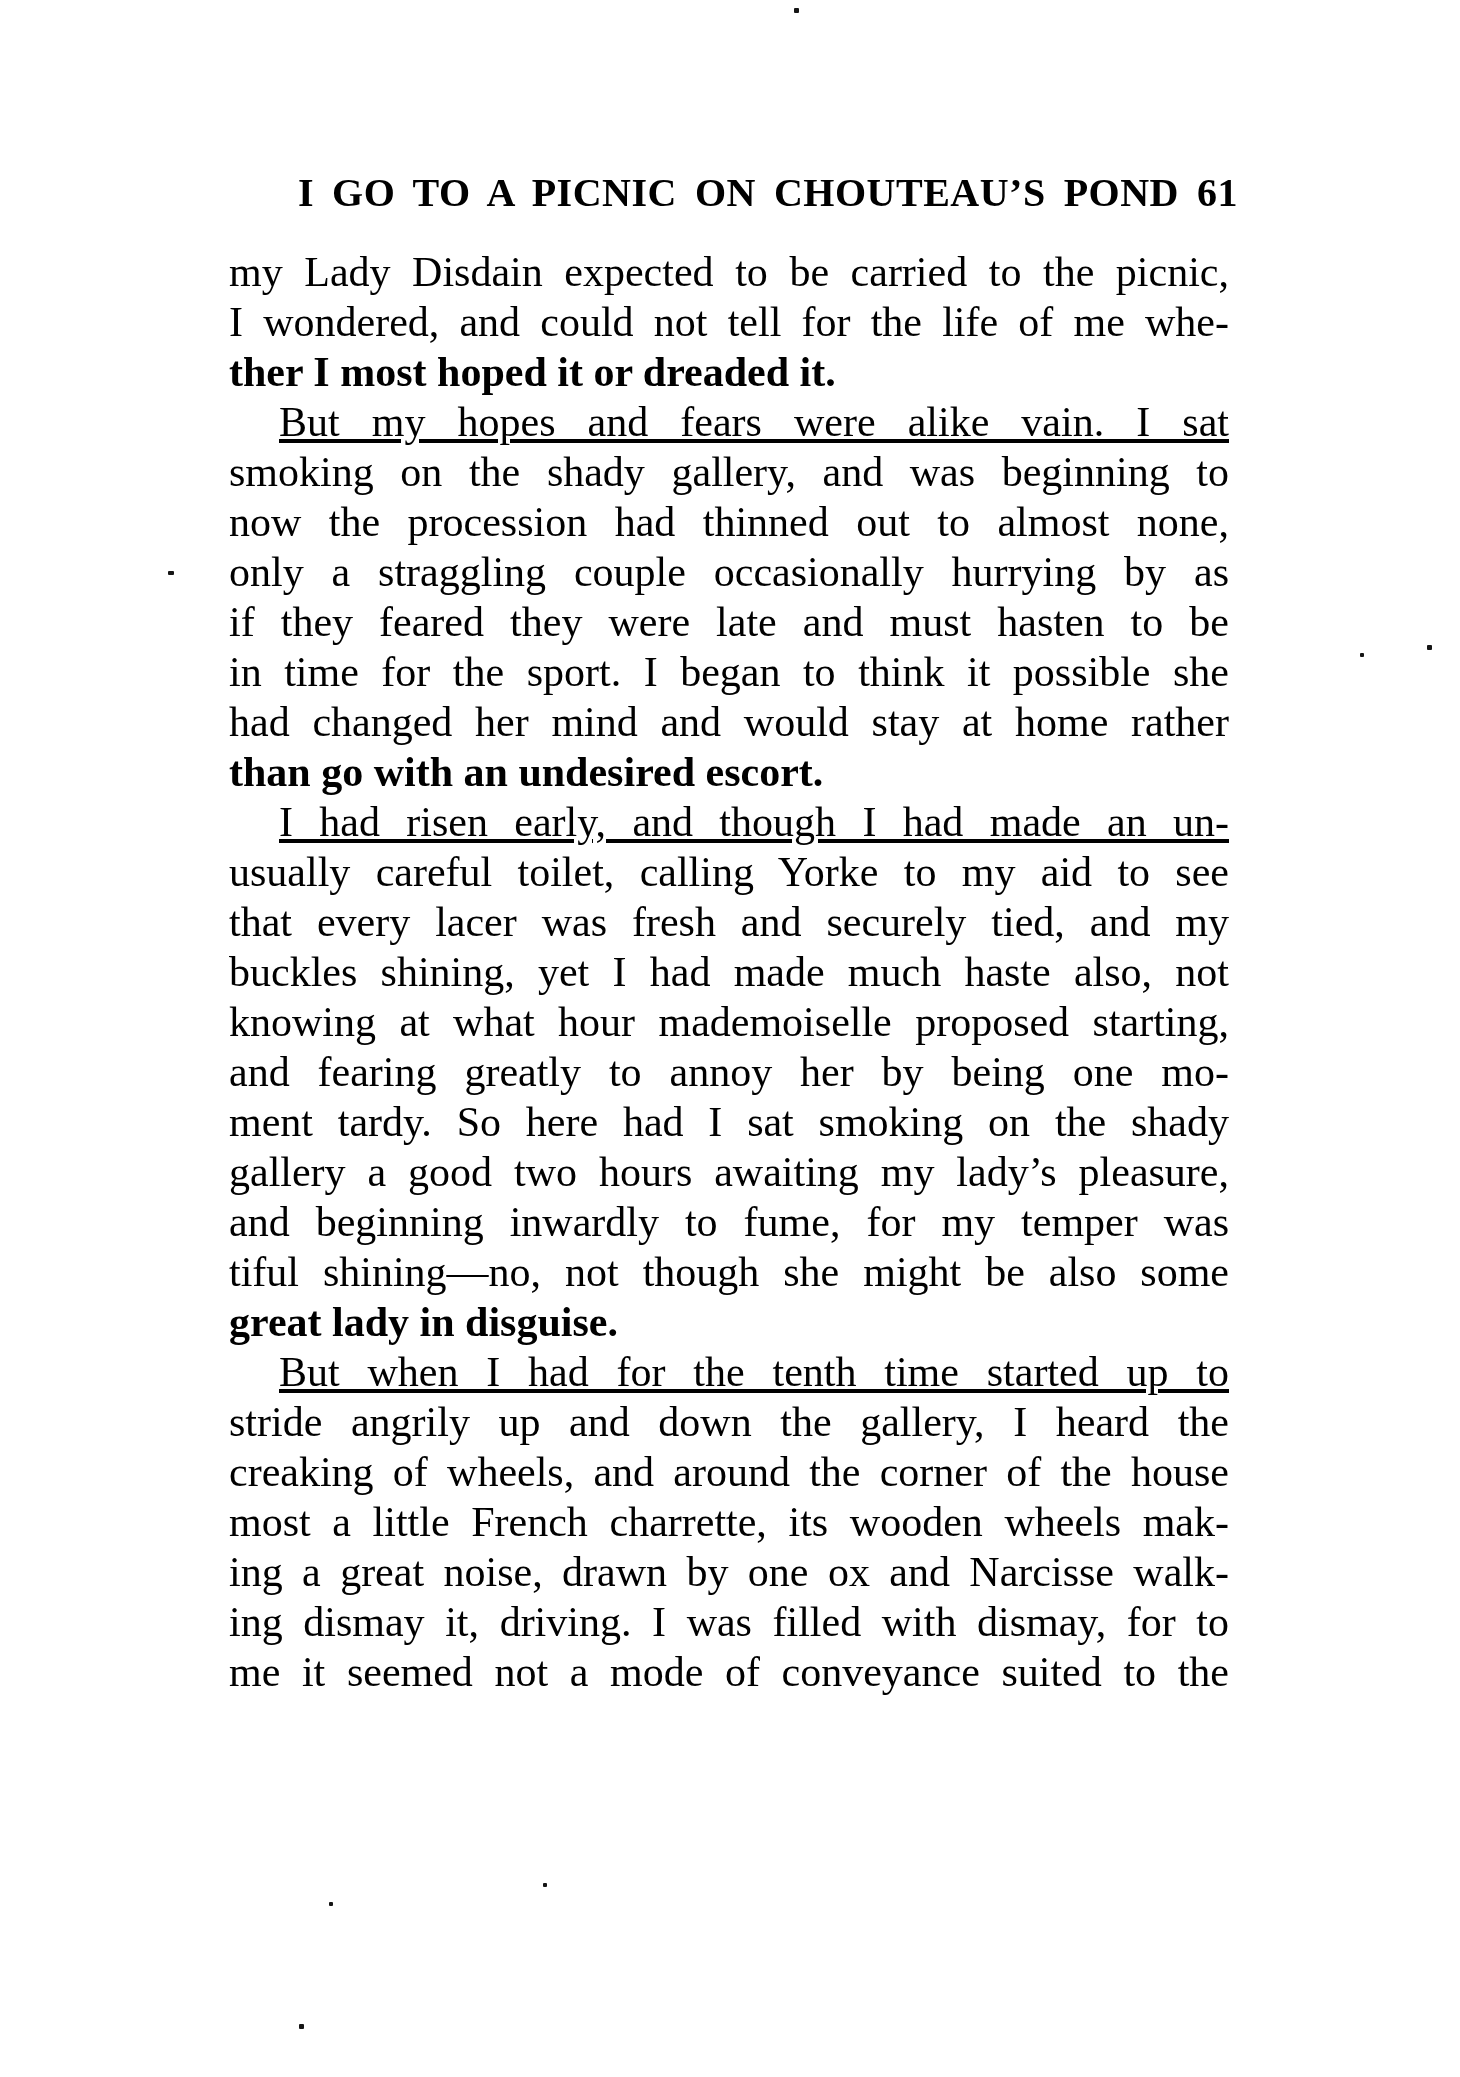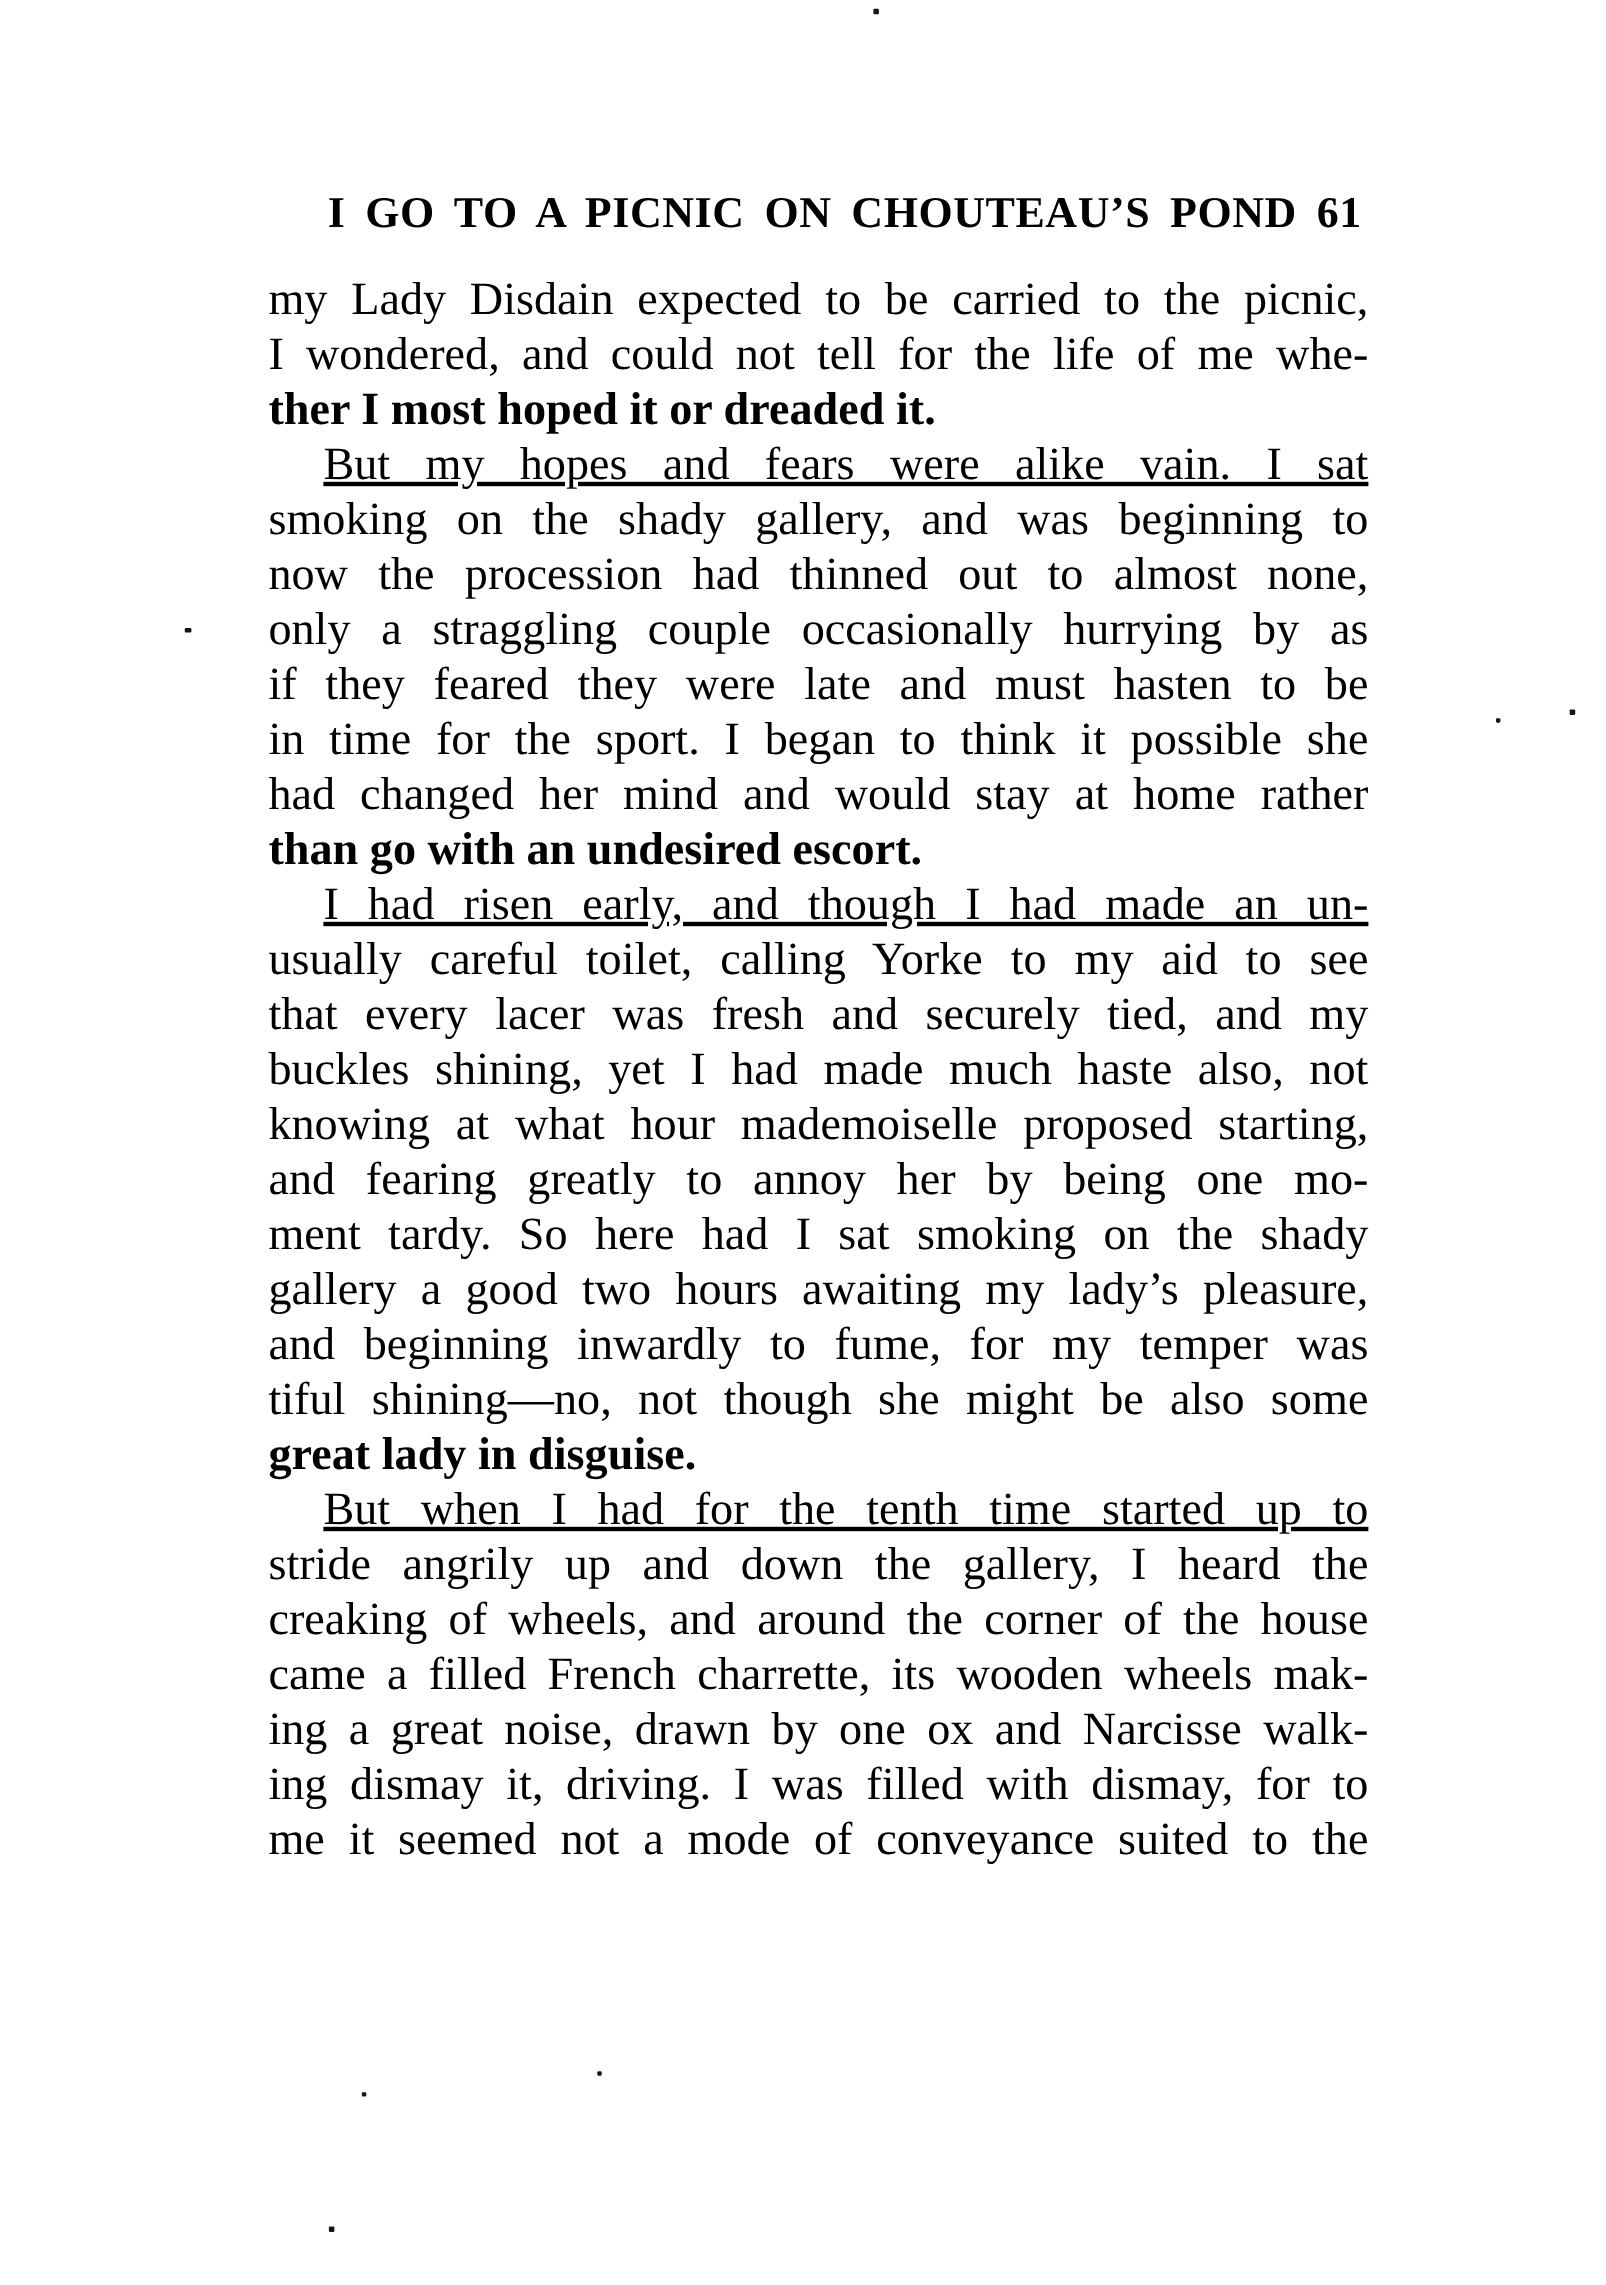--- a/index.html
+++ b/index.html
@@ -28,21 +28,21 @@
     letter-spacing: 0.5px;
     text-align: justify;
     text-align-last: justify;
     white-space: normal;
   }
   .running-header span {
     display: inline;
   }
   .text-block {
     position: absolute;
-    left: 244px;
+    left: 229px;
     top: 247px;
     width: 1000px;
     font-size: 42px;
     line-height: 50px;
     letter-spacing: 0px;
   }
   .para {
     margin: 0;
     padding: 0;
   }
@@ -105,21 +105,21 @@
       <div class="line">gallery a good two hours awaiting my lady’s pleasure,</div>
       <div class="line">and beginning inwardly to fume, for my temper was</div>
       <div class="line">tiful shining—no, not though she might be also some</div>
       <div class="line end">great lady in disguise.</div>
     </div>
 
     <div class="para">
       <div class="line indent">But when I had for the tenth time started up to</div>
       <div class="line">stride angrily up and down the gallery, I heard the</div>
       <div class="line">creaking of wheels, and around the corner of the house</div>
-      <div class="line">came a filled French charrette, its wooden wheels mak-</div>
+      <div class="line">most a little French charrette, its wooden wheels mak-</div>
       <div class="line">ing a great noise, drawn by one ox and Narcisse walk-</div>
       <div class="line">ing dismay it, driving.  I was filled with dismay, for to</div>
       <div class="line">me it seemed not a mode of conveyance suited to the</div>
     </div>
 
   </div>
 
   <div class="speck" style="left:794px; top:8px; width:5px; height:5px;"></div>
   <div class="speck" style="left:168px; top:571px; width:6px; height:4px;"></div>
   <div class="speck" style="left:1427px; top:645px; width:5px; height:5px;"></div>

